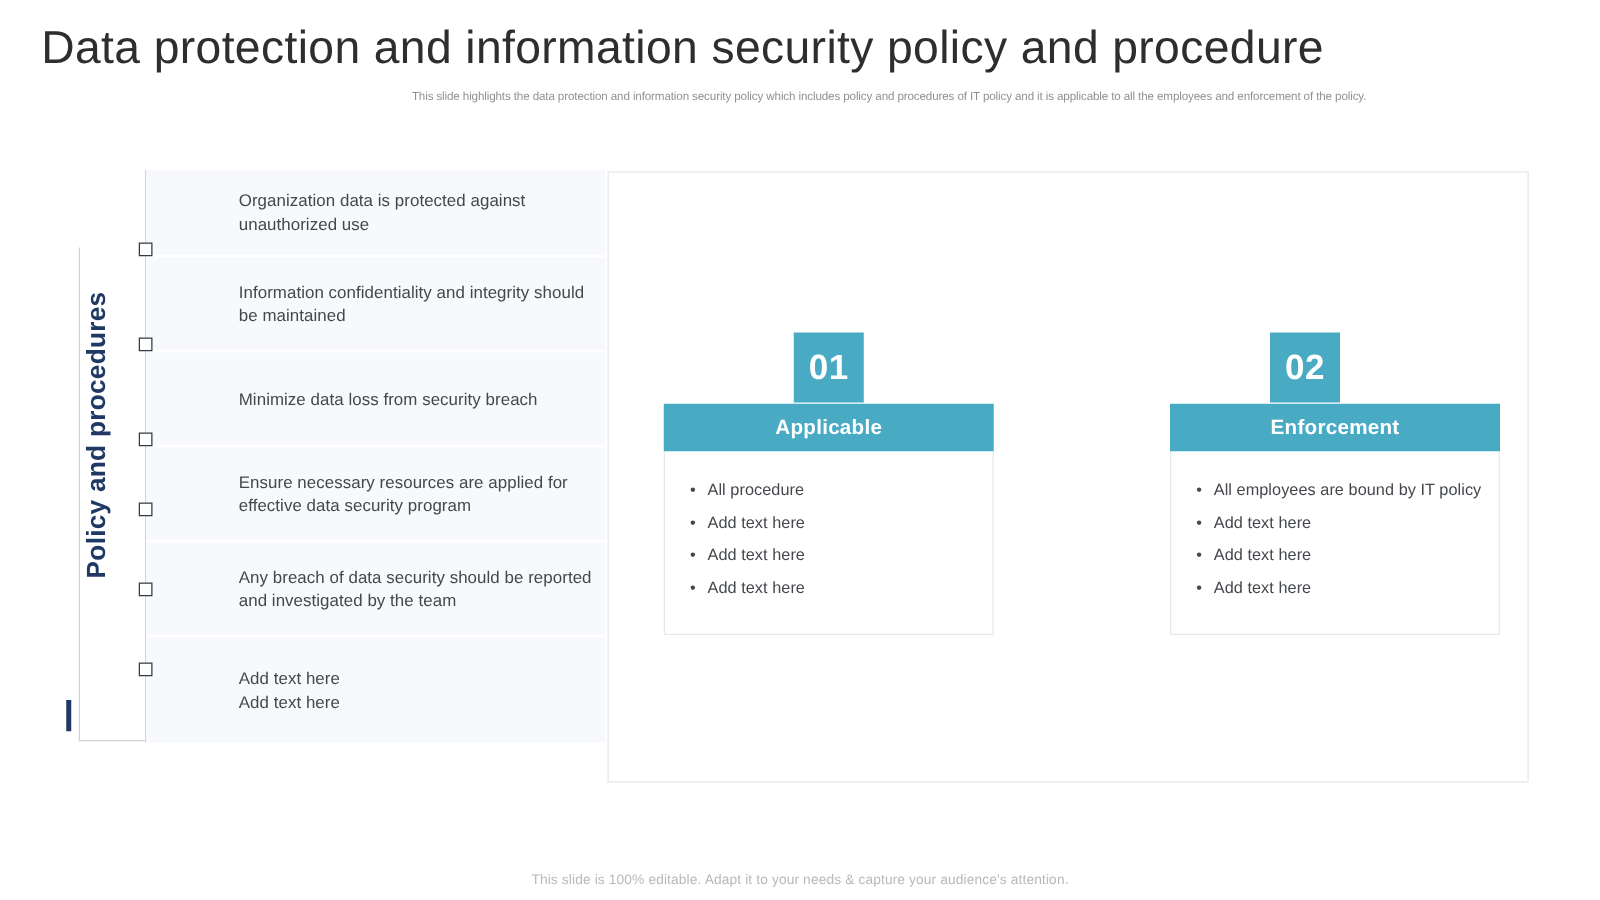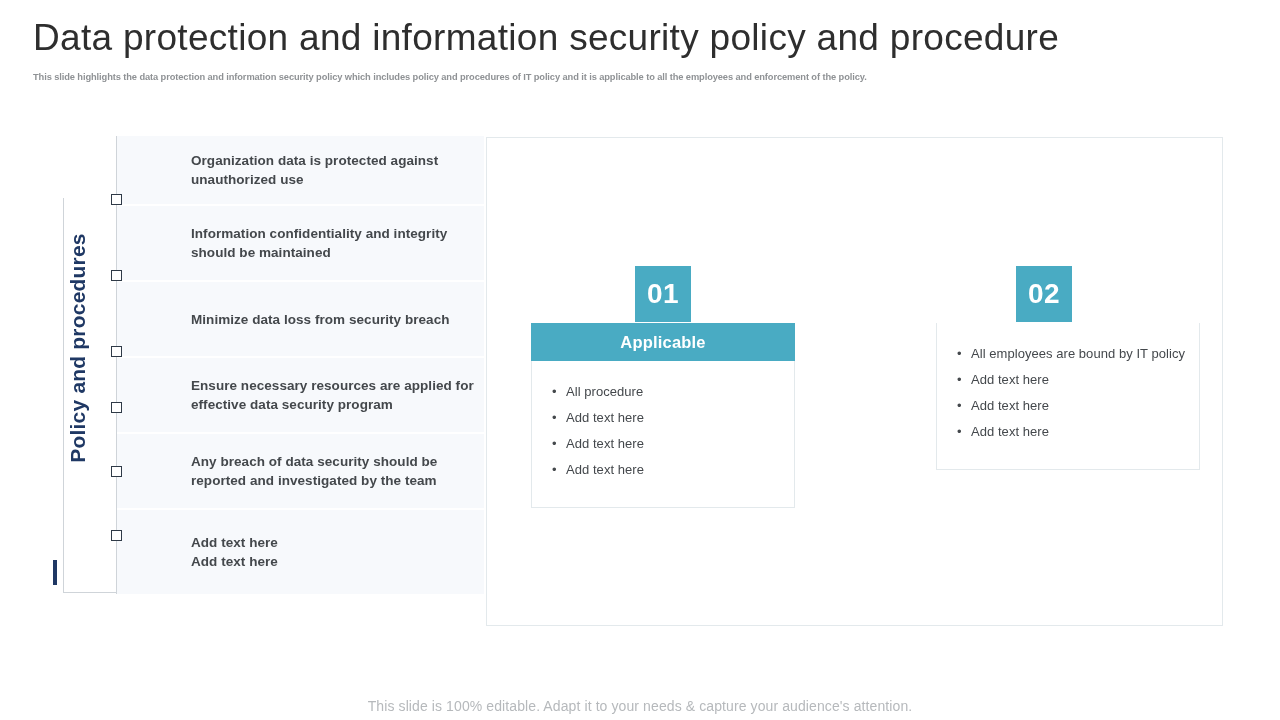--- a/index.html
+++ b/index.html
@@ -28,24 +28,25 @@
     color: #2e2e2e;
     white-space: nowrap;
   }
   #slide-subtitle {
     position: absolute;
     left: 33px;
     top: 71px;
     width: 1060px;
     font-size: 9.3px;
     line-height: 13px;
-    font-weight: 700;
+    font-weight: 400;
     color: #8f9295;
     letter-spacing: -0.1px;
     white-space: nowrap;
+    text-align: right;
   }
 
   
   #left-section {
     position: absolute;
     left: 44px;
     top: 136px;
     width: 440px;
     height: 460px;
   }
@@ -107,21 +108,20 @@
     top: 0px;
     width: 367px;
   }
   .row {
     position: relative;
     background: #f7f9fc;
     border-bottom: 2px solid #ffffff;
     box-sizing: border-box;
     display: flex;
     align-items: center;
-    font-weight: bold;
   }
   .row:last-child { border-bottom: none; }
   .row-text {
     font-size: 13.5px;
     line-height: 19px;
     color: #44484c;
     padding-left: 74px;
     padding-right: 6px;
     letter-spacing: 0.05px;
   }
@@ -206,21 +206,21 @@
   }
   .bullet-text { flex: 1 1 auto; }
 
   
   #footer-note {
     position: absolute;
     left: 0;
     top: 698px;
     width: 1280px;
     text-align: center;
-    font-size: 14px;
+    font-size: 11px;
     color: #b6b9bc;
     letter-spacing: 0.1px;
   }
 </style>
 </head>
 <body>
 
 <div id="slide-title">Data protection and information security policy and procedure</div>
 <div id="slide-subtitle">This slide highlights the data protection and information security policy which includes policy and procedures of IT  policy and it is applicable to all the employees and enforcement of the policy.</div>
 
@@ -282,20 +282,21 @@
         </div>
         <div class="bullet-item">
           <span class="bullet-dot">•</span>
           <span class="bullet-text">Add text here</span>
         </div>
       </div>
   </div>
 
   <div class="card" id="card-2">
     <div class="card-badge">02</div>
+    <div class="card-header">Enforcement</div>
     <div class="card-body">
         <div class="bullet-item">
           <span class="bullet-dot">•</span>
           <span class="bullet-text">All employees are bound by IT policy</span>
         </div>
         <div class="bullet-item">
           <span class="bullet-dot">•</span>
           <span class="bullet-text">Add text here</span>
         </div>
         <div class="bullet-item">

